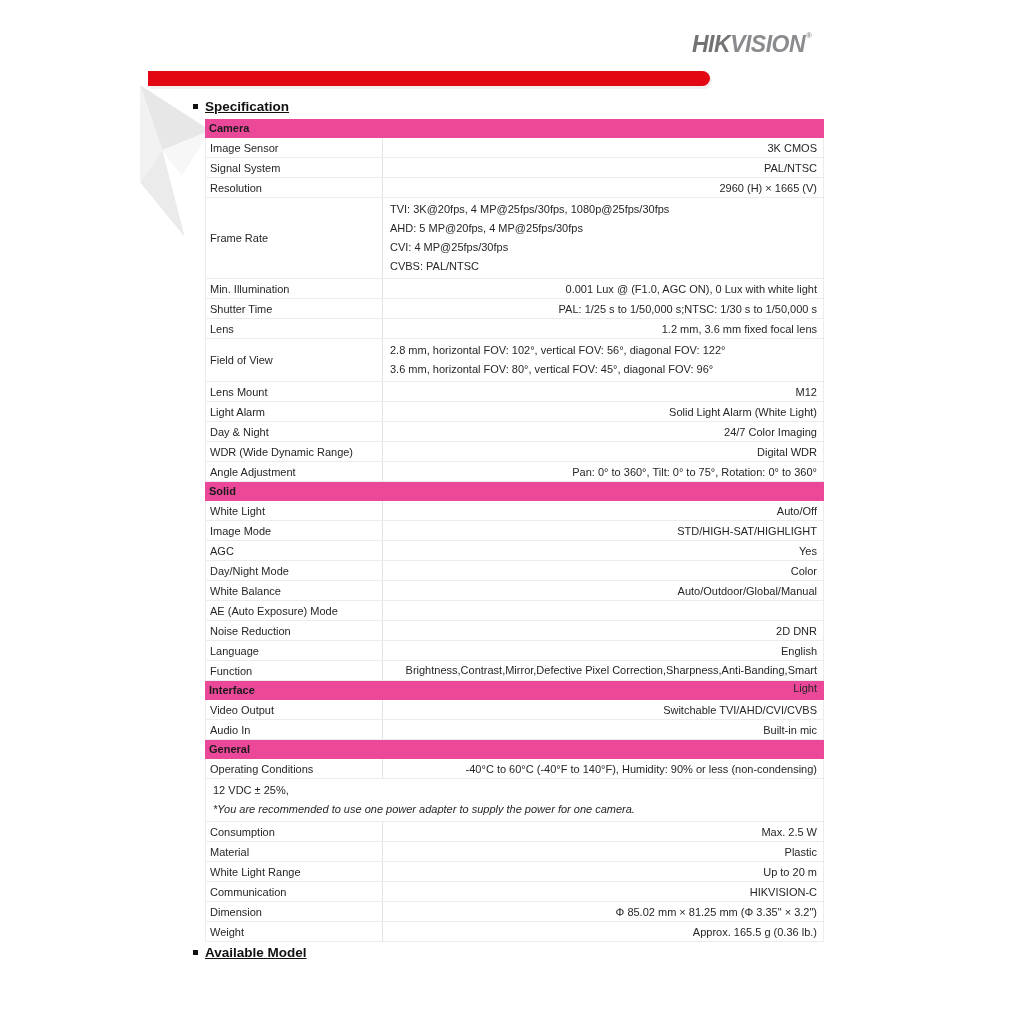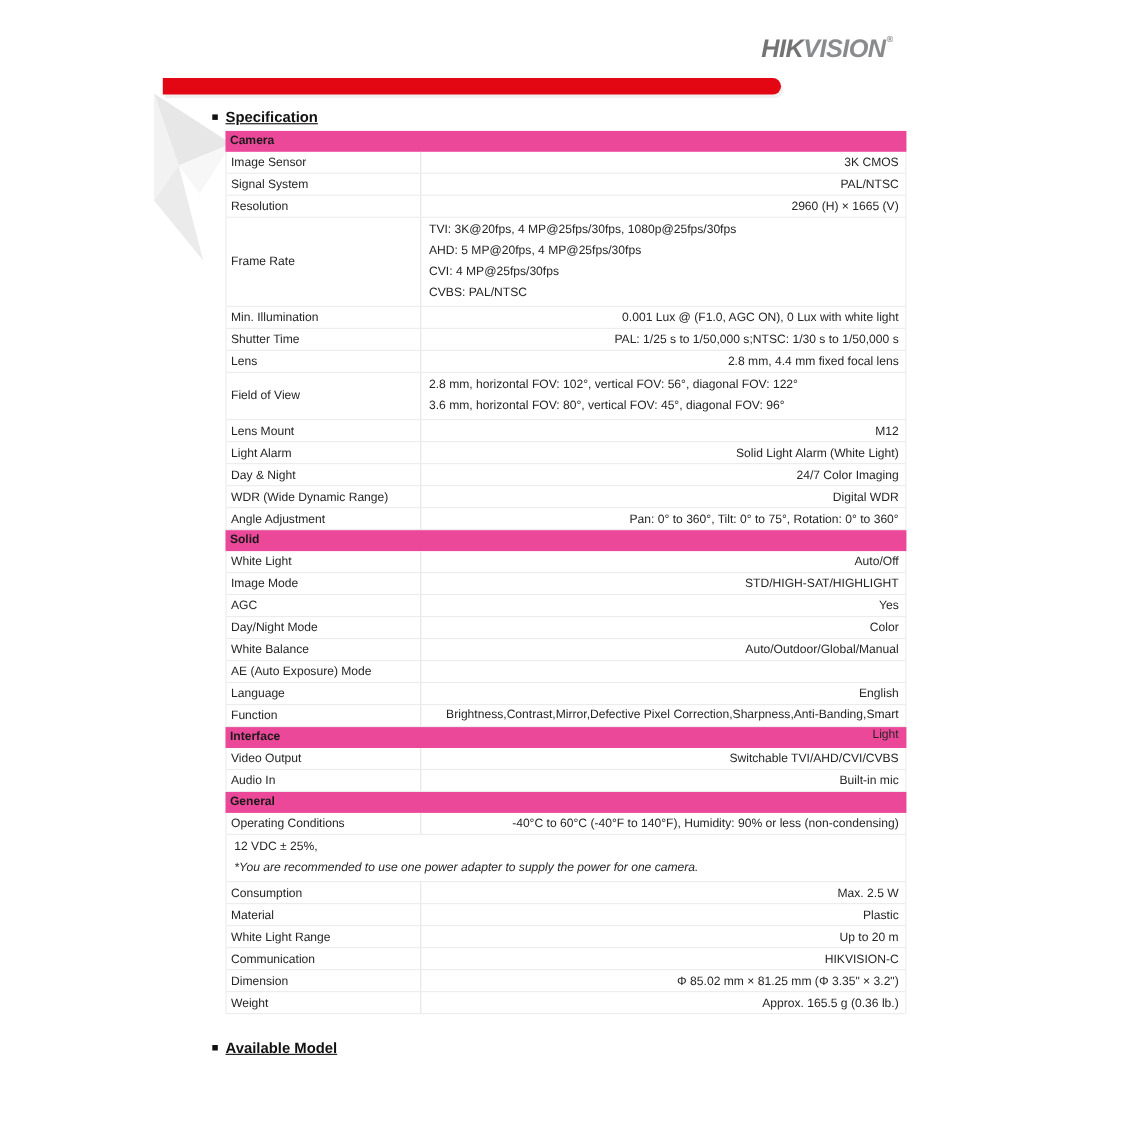--- a/index.html
+++ b/index.html
@@ -108,21 +108,21 @@
     </div>
     <div class="spec-row">
       <div class="cell label">Shutter Time</div>
       <div class="cell value">
         <div class="vline">PAL: 1/25 s to 1/50,000 s;NTSC: 1/30 s to 1/50,000 s</div>
       </div>
     </div>
     <div class="spec-row">
       <div class="cell label">Lens</div>
       <div class="cell value">
-        <div class="vline">2.8 mm, 4.4 mm fixed focal lens</div>
+        <div class="vline">1.2 mm, 3.6 mm fixed focal lens</div>
       </div>
     </div>
     <div class="spec-row multi">
       <div class="cell label">Field of View</div>
       <div class="cell value">
         <div class="vline">2.8 mm, horizontal FOV: 102°, vertical FOV: 56°, diagonal FOV: 122°</div>
         <div class="vline">3.6 mm, horizontal FOV: 80°, vertical FOV: 45°, diagonal FOV: 96°</div>
       </div>
     </div>
     <div class="spec-row">
@@ -181,20 +181,26 @@
       </div>
     </div>
     <div class="spec-row">
       <div class="cell label">White Balance</div>
       <div class="cell value">
         <div class="vline">Auto/Outdoor/Global/Manual</div>
       </div>
     </div>
     <div class="spec-row">
       <div class="cell label">AE (Auto Exposure) Mode</div>
+    </div>
+    <div class="spec-row">
+      <div class="cell label">Noise Reduction</div>
+      <div class="cell value">
+        <div class="vline">2D DNR</div>
+      </div>
     </div>
     <div class="spec-row">
       <div class="cell label">Language</div>
       <div class="cell value">
         <div class="vline">English</div>
       </div>
     </div>
     <div class="spec-row">
       <div class="cell label">Function</div>
       <div class="cell value">

